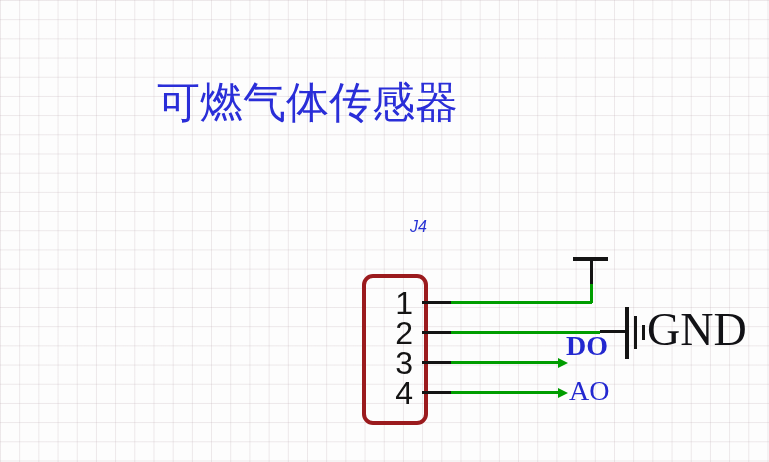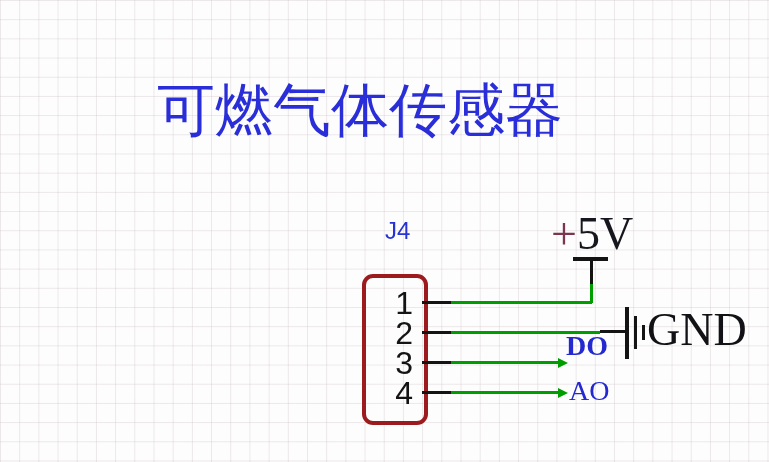--- a/index.html
+++ b/index.html
@@ -11,28 +11,29 @@
       linear-gradient(to right, rgba(198,182,188,0.30) 1px, transparent 1px),
       linear-gradient(to bottom, rgba(198,182,188,0.30) 1px, transparent 1px);
     background-size:19.2px 19.2px;
     overflow:hidden;
     font-family:"Liberation Sans",sans-serif;
   }
   .abs{position:absolute;}
   .schem-title{
     left:157px;top:80px;
     font-family:"Liberation Serif",serif;
-    font-size:58px;line-height:1.08;
+    font-size:43px;line-height:1.08;
     color:#2a2ed8;
     white-space:nowrap;
   }
   .ref-des{
-    left:385px;top:219px;
-    font-size:24px;color:#2733d4;line-height:1;
+    left:410px;top:219px;
+    font-size:16px;color:#2733d4;line-height:1;
     white-space:nowrap;
+    font-style:italic;
   }
   .footprint{
     left:211px;top:242px;
     font-size:25px;color:#2733d4;line-height:1;
     letter-spacing:0.5px;
     white-space:nowrap;
   }
   .conn-body{
     left:362px;top:274px;width:58px;height:143px;
     border:4px solid #9b1b1e;
@@ -96,21 +97,20 @@
 
   <div class="abs stub" style="left:422px;top:301px;width:29px;"></div>
   <div class="abs stub" style="left:422px;top:331px;width:29px;"></div>
   <div class="abs stub" style="left:422px;top:361px;width:29px;"></div>
   <div class="abs stub" style="left:422px;top:391px;width:29px;"></div>
 
   <div class="abs wire" style="left:451px;top:301px;width:141px;"></div>
   <div class="abs pwr-stem-green"></div>
   <div class="abs pwr-stem-black"></div>
   <div class="abs pwr-bar"></div>
-  <div class="abs pwr-label"><span class="plus">+</span><span>5V</span></div>
 
   <div class="abs wire" style="left:451px;top:331px;width:149px;"></div>
   <div class="abs gnd-lead"></div>
   <div class="abs gnd-bar1"></div>
   <div class="abs gnd-bar2"></div>
   <div class="abs gnd-bar3"></div>
   <div class="abs gnd-label">GND</div>
 
   <div class="abs wire" style="left:451px;top:361px;width:107px;"></div>
   <div class="abs arrow-right" style="left:558px;top:357.5px;"></div>

